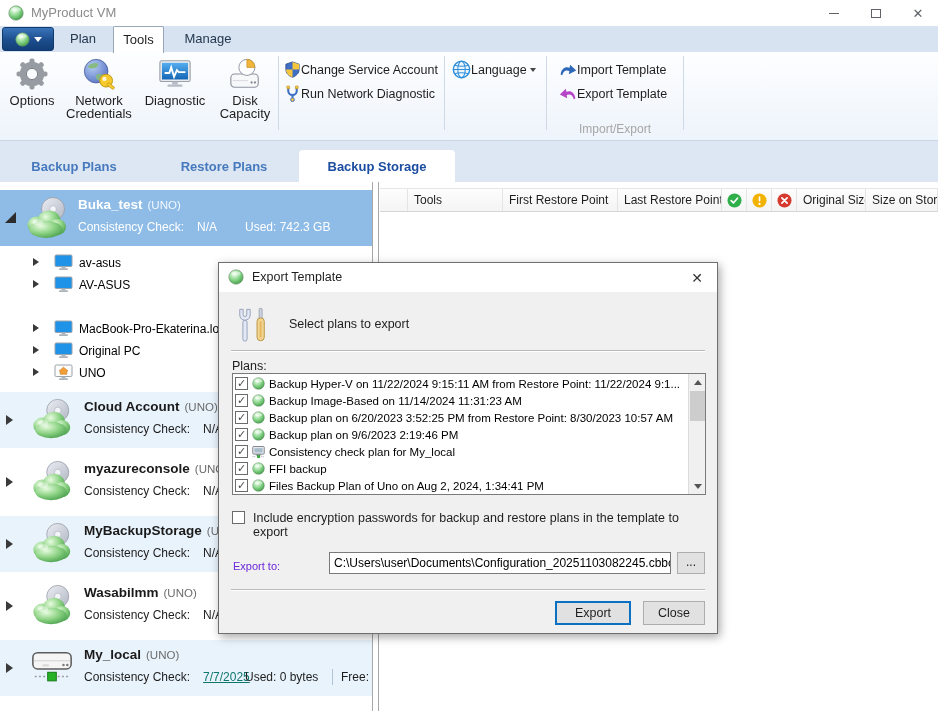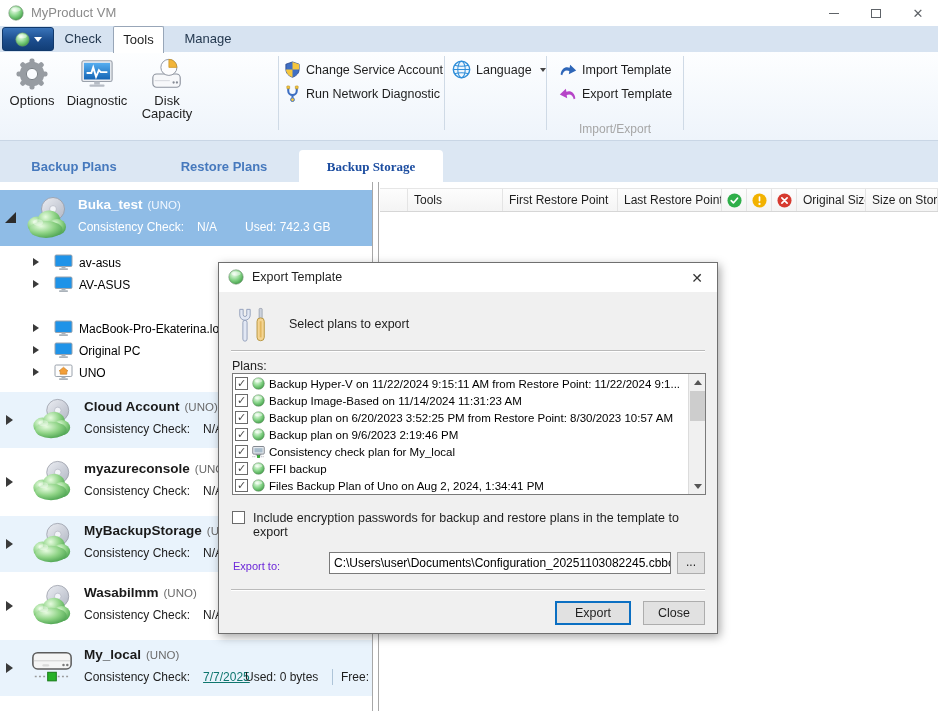--- a/index.html
+++ b/index.html
@@ -28,21 +28,21 @@
   .rtab.active { background:#fff; border:1px solid #98a6b8; border-bottom:none; border-radius:2px 2px 0 0; height:27px; z-index:3; color:#1e1e1e; }
 
   
   #ribbon { position:absolute; left:0; top:52px; width:938px; height:89px;
     background:linear-gradient(#fdfeff,#eef4fb); border-bottom:1px solid #c9d6e5; }
   #bigbtns { position:absolute; left:4px; top:3px; display:flex; }
   .big-btn { padding-top:1px; display:flex; flex-direction:column; align-items:center; }
   .big-btn .bicon { height:36px; display:flex; align-items:center; }
   .big-btn .blabel { font-size:13px; line-height:13px; text-align:center; color:#1e1e1e; margin-top:2px; }
   .rb-sep { position:absolute; top:4px; height:74px; width:1px; background:#cfdae6; }
-  .small-btn { display:flex; align-items:center; gap:5px; height:21px; font-size:12.5px; color:#1e1e1e; }
+  .small-btn { display:flex; align-items:center; height:21px; font-size:12.5px; color:#1e1e1e; }
   #grp-small { position:absolute; left:284px; top:7px; display:flex; flex-direction:column; gap:3px; }
   #grp-lang { position:absolute; left:452px; top:7px; }
   #grp-lang .caret { width:0; height:0; border-left:3.5px solid transparent; border-right:3.5px solid transparent; border-top:4px solid #444; margin-left:3px; }
   #grp-impexp { position:absolute; left:559px; top:7px; display:flex; flex-direction:column; gap:3px; }
   .group-label { position:absolute; bottom:4px; text-align:center; font-size:12px; color:#a6a6a6; }
   #lbl-settings { left:45px; width:410px; }
   #lbl-impexp { left:549px; width:132px; }
 
   
   #viewtabs { position:absolute; left:0; top:141px; width:938px; height:41px; background:#dce7f3; }
@@ -174,21 +174,21 @@
   <div id="app-button">
     <span class="ic" id="appbtn-icon" style="width:15px;height:15px">
         <svg viewBox="0 0 16 16">
           <circle cx="8" cy="8" r="7.2" fill="url(#gSphere)" stroke="#6f8f70" stroke-width="0.6"></circle>
           <ellipse cx="8" cy="4.6" rx="4.6" ry="2.1" fill="#ffffff" opacity="0.45"></ellipse>
         </svg>
       </span>
     <span class="caret"></span>
   </div>
   <div id="rtabs">
-      <div class="rtab" style="left: 58px; width: 50px;">Check</div>
+      <div class="rtab" style="left: 58px; width: 50px;">Plan</div>
       <div class="rtab active" style="left: 113px; width: 51px;">Tools</div>
       <div class="rtab" style="left: 170px; width: 76px;">Manage</div>
     </div>
 </div>
 
 <div id="ribbon">
   <div id="bigbtns">
       <div class="big-btn" style="width: 56px;">
         <div class="bicon">
           <span class="ic" style="width: 34px; height: 34px;">
@@ -203,20 +203,35 @@
                 <rect x="14.5" y="1.5" width="5" height="8" rx="2" transform="rotate(270 17 17)"></rect>
                 <rect x="14.5" y="1.5" width="5" height="8" rx="2" transform="rotate(315 17 17)"></rect>
               </g>
               <circle cx="17" cy="17" r="9" fill="none" stroke="#979ca2" stroke-width="6.5"></circle>
               <circle cx="17" cy="17" r="5.6" fill="none" stroke="#7c8288" stroke-width="1"></circle>
             </svg>
           </span>
         </div>
         <div class="blabel">Options</div>
       </div>
+      <div class="big-btn" style="width: 78px;">
+        <div class="bicon">
+          <span class="ic" style="width: 34px; height: 34px;">
+            <svg viewBox="0 0 36 34">
+              <circle cx="15" cy="14" r="12.5" fill="url(#gGlobe)" stroke="#46589c" stroke-width="0.8"></circle>
+              <path d="M6 9 q5 -5 11 -3 q1 4 -4 5 q-6 1 -7 -2z" fill="#86bb7d" opacity="0.95"></path>
+              <path d="M16 17 q6 -1 8 3 q-3 5 -8 3 q-3 -3 0 -6z" fill="#86bb7d" opacity="0.85"></path>
+              <circle cx="25.5" cy="24" r="6.8" fill="#f6c92d" stroke="#bf9413" stroke-width="1"></circle>
+              <circle cx="23.8" cy="22.2" r="2.3" fill="#fff" opacity="0.8"></circle>
+              <rect x="28" y="26" width="8.5" height="3" rx="1" transform="rotate(38 28 26)" fill="#f6c92d" stroke="#bf9413" stroke-width="0.7"></rect>
+            </svg>
+          </span>
+        </div>
+        <div class="blabel">Network Credentials</div>
+      </div>
       <div class="big-btn" style="width: 74px;">
         <div class="bicon">
           <span class="ic" style="width: 34px; height: 34px;">
             <svg viewBox="0 0 36 32">
               <rect x="2" y="2" width="32" height="22" rx="2" fill="#e9ebef" stroke="#9aa1ab" stroke-width="1.2"></rect>
               <rect x="4.2" y="4.2" width="27.6" height="17.6" fill="url(#gScreen)"></rect>
               <polyline points="7,15 12,15 14,9 17,19 20,12 22,14 29,14" fill="none" stroke="#ffffff" stroke-width="2"></polyline>
               <rect x="15" y="24" width="6" height="3.2" fill="#b6bcc5"></rect>
               <rect x="10" y="27.2" width="16" height="2.2" rx="1" fill="#b6bcc5"></rect>
             </svg>
@@ -299,21 +314,21 @@
         <span>Export Template</span>
       </div>
     </div>
   <div class="rb-sep" style="left:683px"></div>
   <div class="group-label" id="lbl-impexp">Import/Export</div>
 </div>
 
 <div id="viewtabs">
     <div class="vtab" style="left: 18px; width: 112px;">Backup Plans</div>
     <div class="vtab" style="left: 168px; width: 112px;">Restore Plans</div>
-    <div class="vtab active" style="left: 299px; width: 144px; font-family: Liberation Serif, serif;">Backup Storage</div>
+    <div class="vtab active" style="left: 299px; width: 156px;">Backup Storage</div>
     <div class="vtab" style="left: 448px; width: 112px; margin-top: 37px;">History</div>
   </div>
 
 <div id="main">
   <div id="sidebar">
       <div class="acct sel" style="top: 8px;">
         <div class="tri-exp" style="top: 22px;"></div>
         <span class="ic acct-icon" style="width: 46px; height: 46px; left: 24px; top: 5px;">
           <svg viewBox="0 0 46 44">
             <circle cx="29" cy="13" r="11.5" fill="url(#gDisc)" stroke="#969aa6" stroke-width="0.8"></circle>

